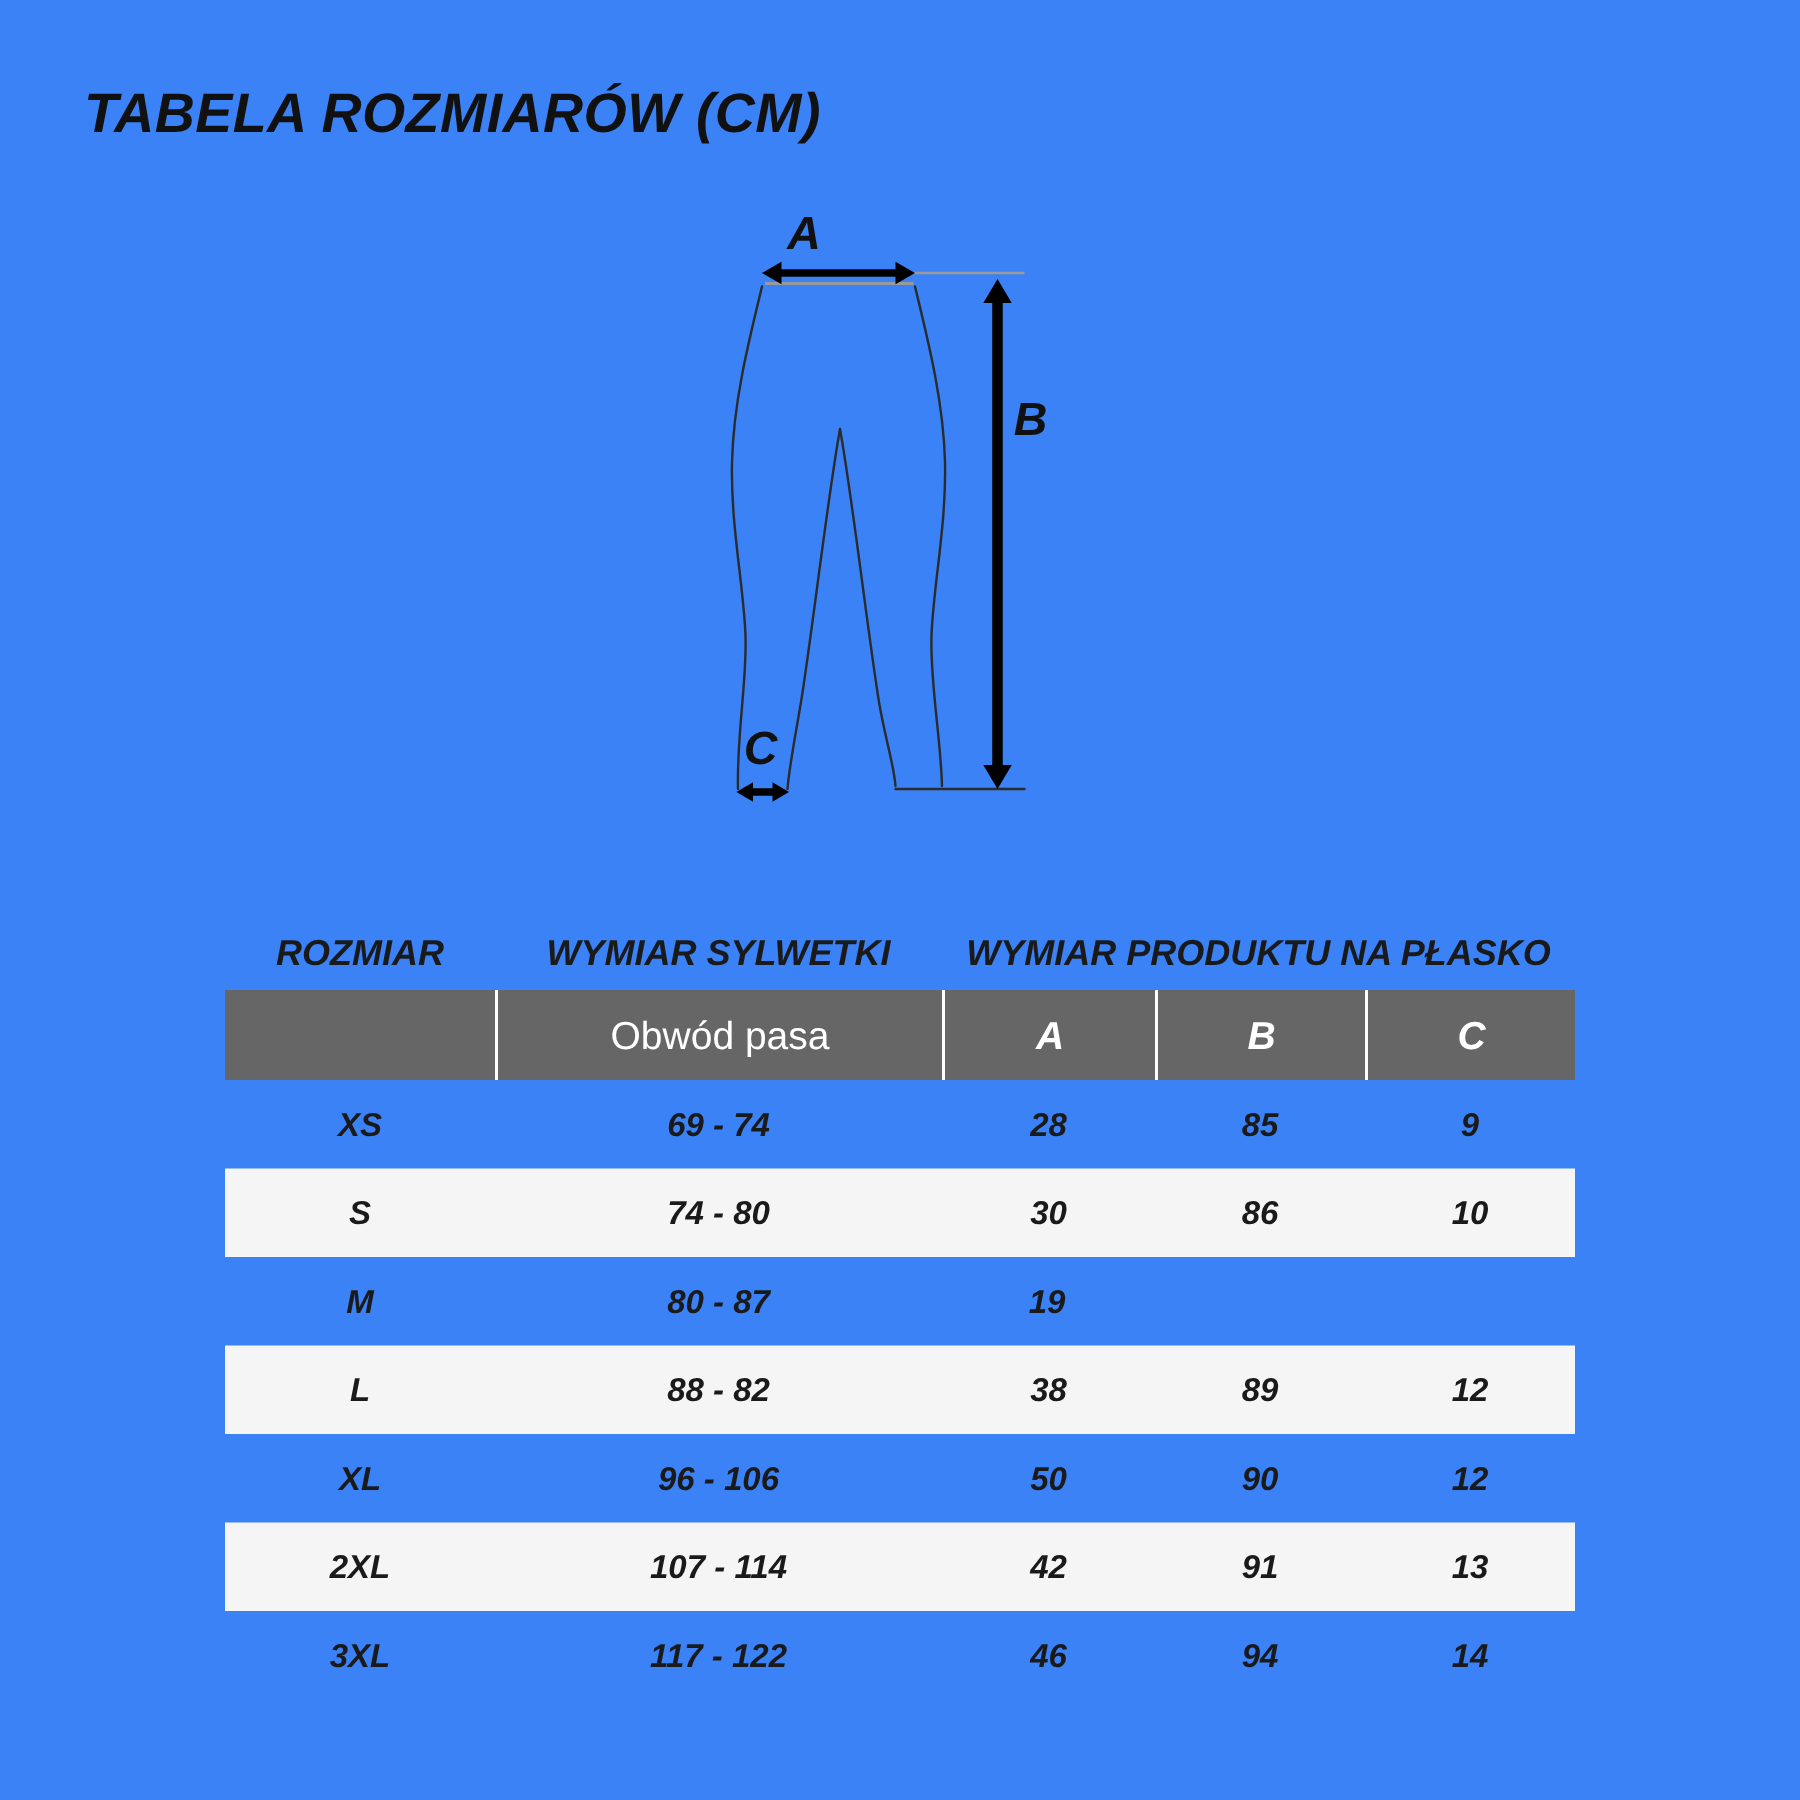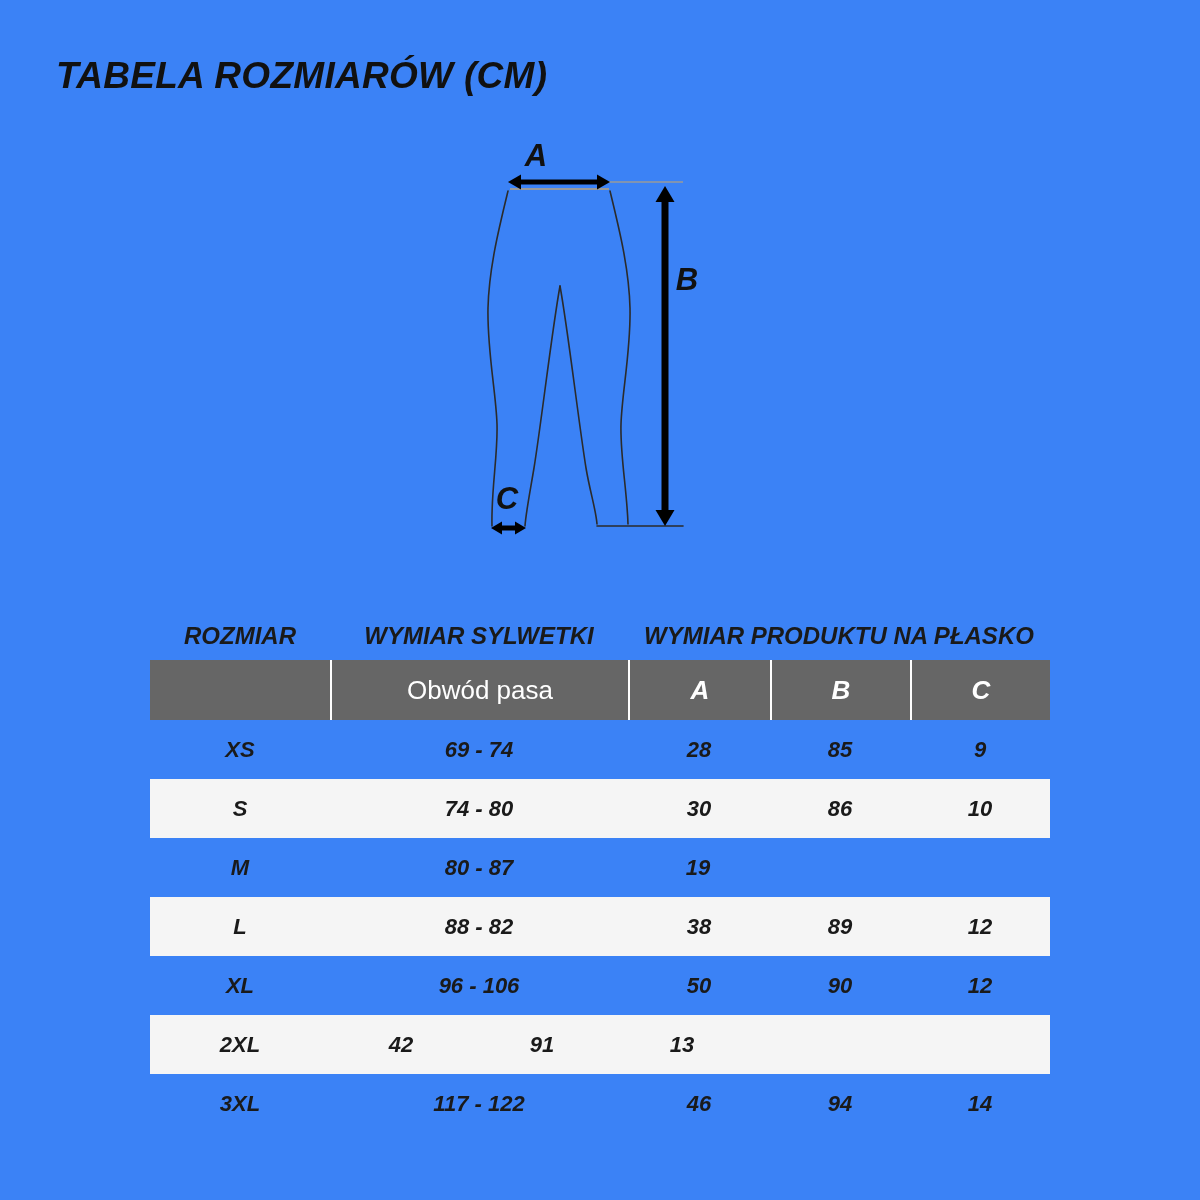--- a/index.html
+++ b/index.html
@@ -134,20 +134,21 @@
     <div class="trow">
       <div class="tcell c1">XL</div>
       <div class="tcell c2">96 - 106</div>
       <div class="tcell c3">50</div>
       <div class="tcell c4">90</div>
       <div class="tcell c5">12</div>
     </div>
 
     <div class="trow striped">
       <div class="tcell c1">2XL</div>
+      <div class="tcell c2">107 - 114</div>
       <div class="tcell c3">42</div>
       <div class="tcell c4">91</div>
       <div class="tcell c5">13</div>
     </div>
 
     <div class="trow">
       <div class="tcell c1">3XL</div>
       <div class="tcell c2">117 - 122</div>
       <div class="tcell c3">46</div>
       <div class="tcell c4">94</div>

